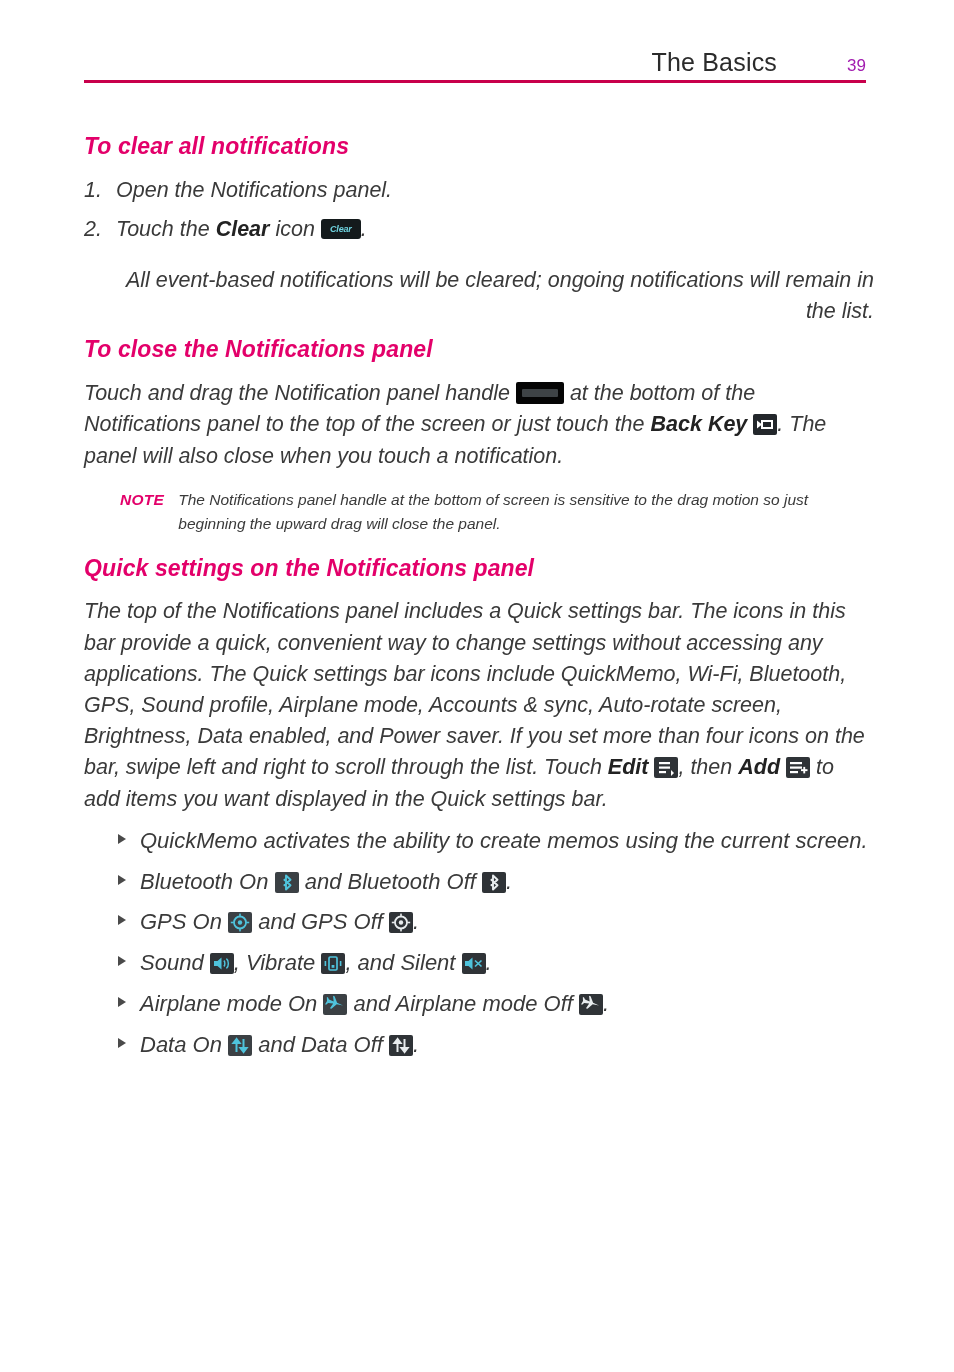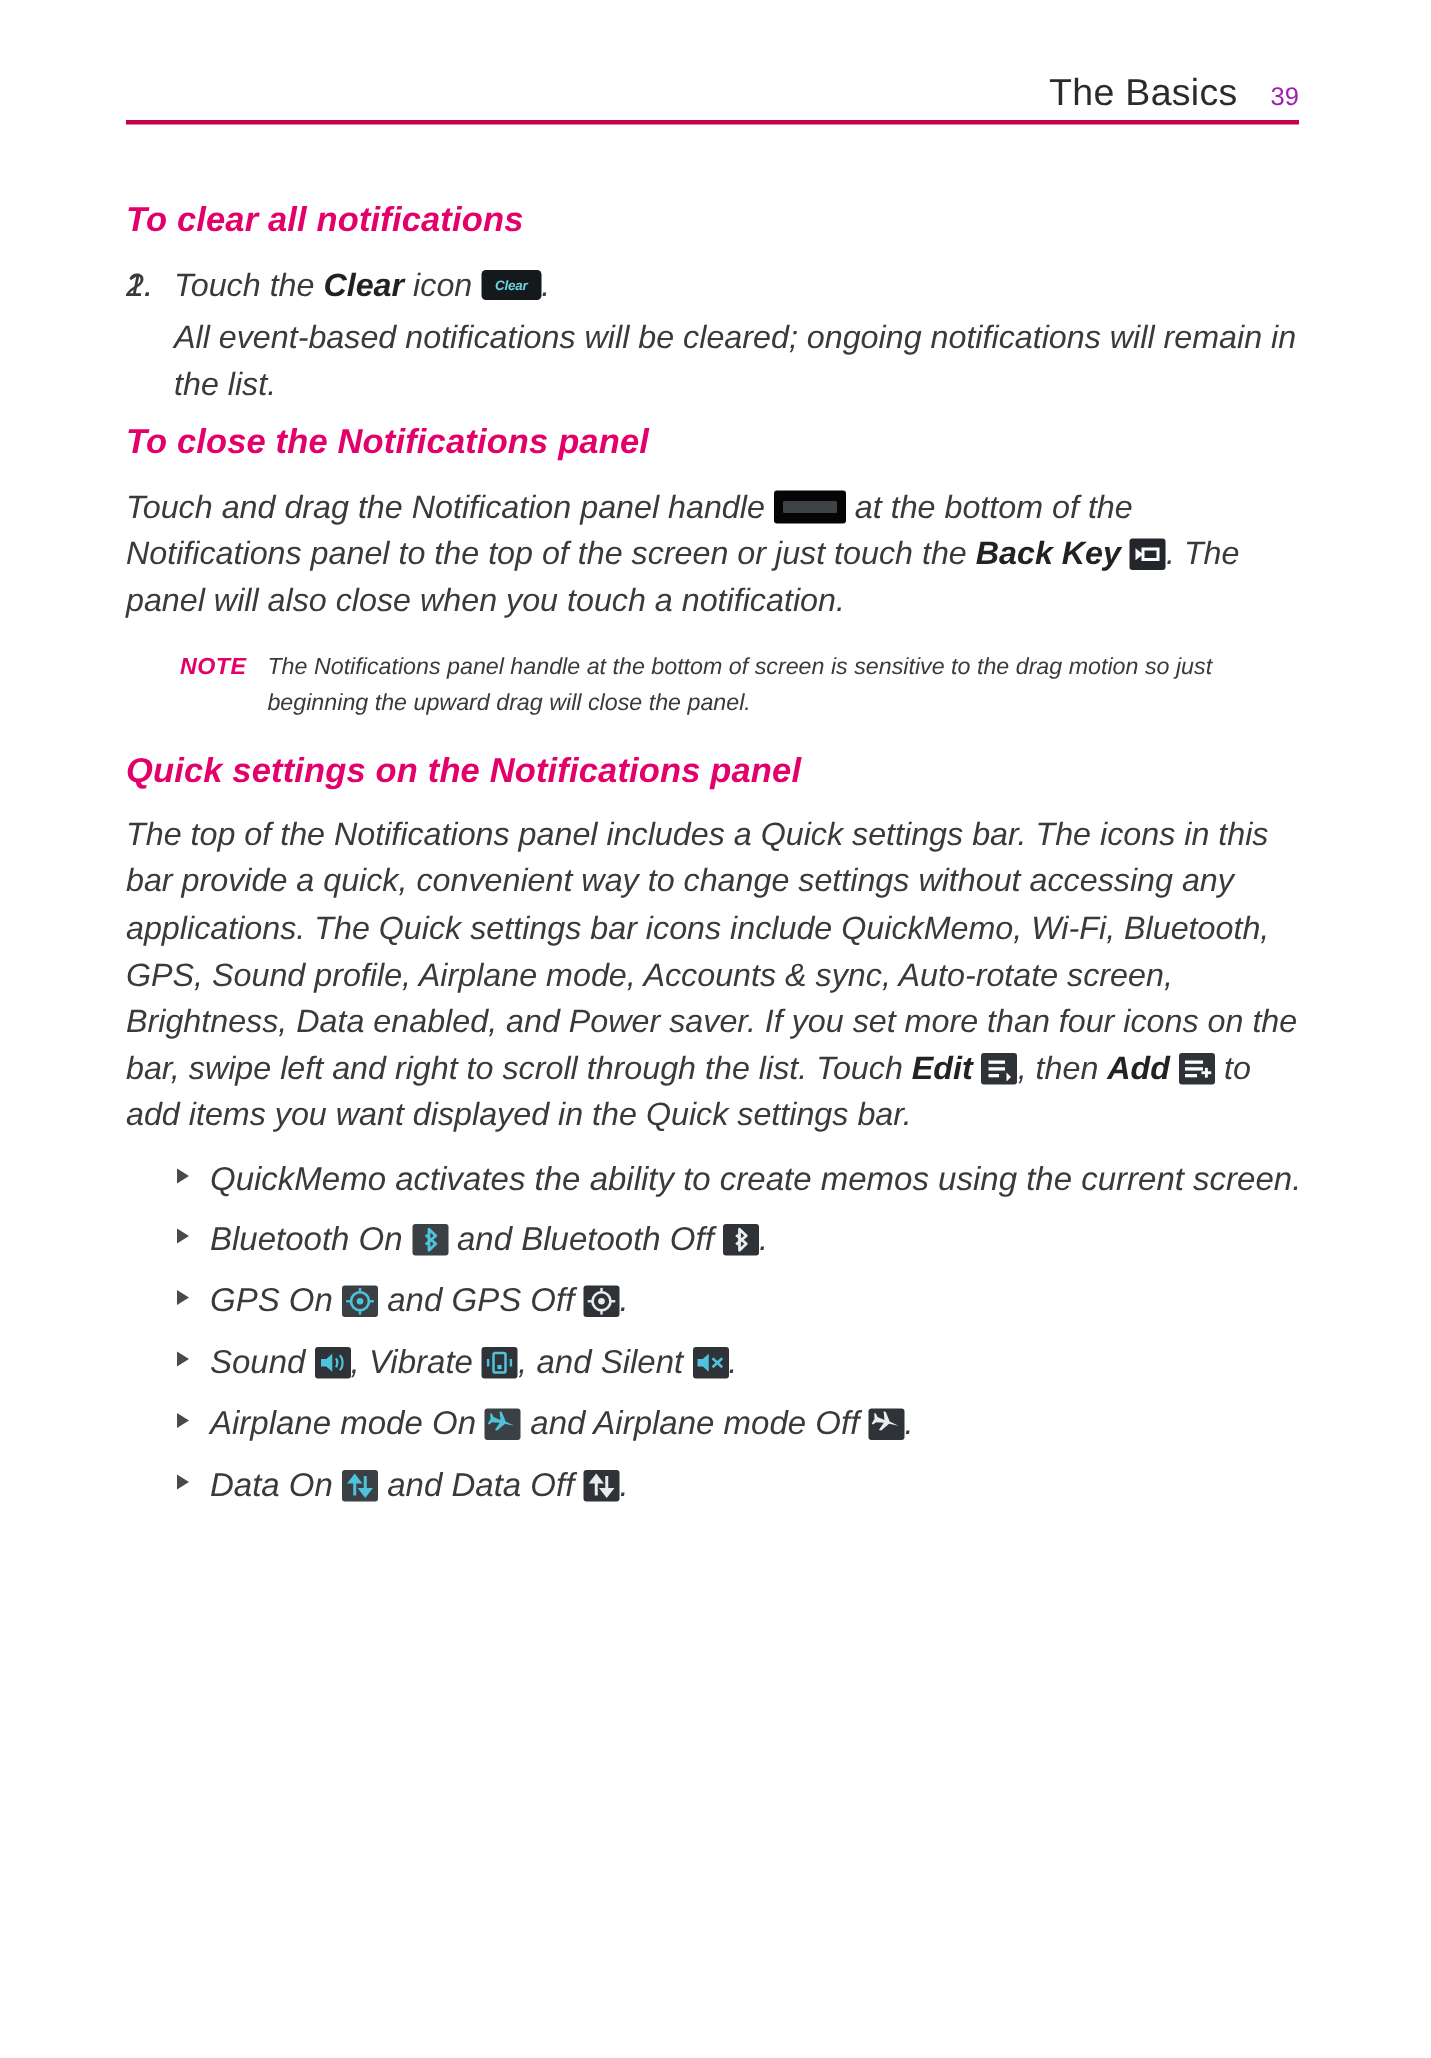--- a/index.html
+++ b/index.html
@@ -25,20 +25,21 @@
 
   
   .page-header {
     position: absolute;
     left: 84px;
     top: 48px;
     width: 782px;
     display: flex;
     align-items: baseline;
     justify-content: flex-end;
+    gap: 48px;
   }
   .header-title {
     font-size: 25px;
     color: #2b2b2b;
     letter-spacing: 0.2px;
     font-family: "Liberation Sans", sans-serif;
   }
   .header-pageno {
     font-size: 17px;
     font-weight: normal;
@@ -229,25 +230,26 @@
   </div>
   <div class="header-rule"></div>
 
   <div class="content">
 
     <h2 class="section-heading tight">To clear all notifications</h2>
 
     <ol class="steps">
       <li>
         <span class="marker">1.</span>
+        <span>Open the Notifications panel.</span>
       </li>
       <li>
         <span class="marker">2.</span>
         <span>Touch the </span><span class="bold">Clear</span><span> icon </span><span class="chip chip-clear"><span class="lbl">Clear</span></span><span>.</span>
-        <div style="margin-top:4px;">All event-based notifications will be cleared; ongoing notifications will remain in the list.</div>
+        <div style="margin-top:20px;text-align:right;">All event-based notifications will be cleared; ongoing notifications will remain in the list.</div>
       </li>
     </ol>
 
 
     <h2 class="section-heading">To close the Notifications panel</h2>
 
     <p class="body-text"><span>Touch and drag the Notification panel handle </span><span class="chip chip-handle"><span class="bar"></span></span><span> at the bottom of the Notifications panel to the top of the screen or just touch the </span><span class="bold nowrap">Back Key</span>
       <span class="chip chip-darker">
         <svg width="24" height="21" viewBox="0 0 24 21" aria-hidden="true">
           <rect x="9" y="7" width="10" height="7" fill="none" stroke="#ffffff" stroke-width="2"></rect>

